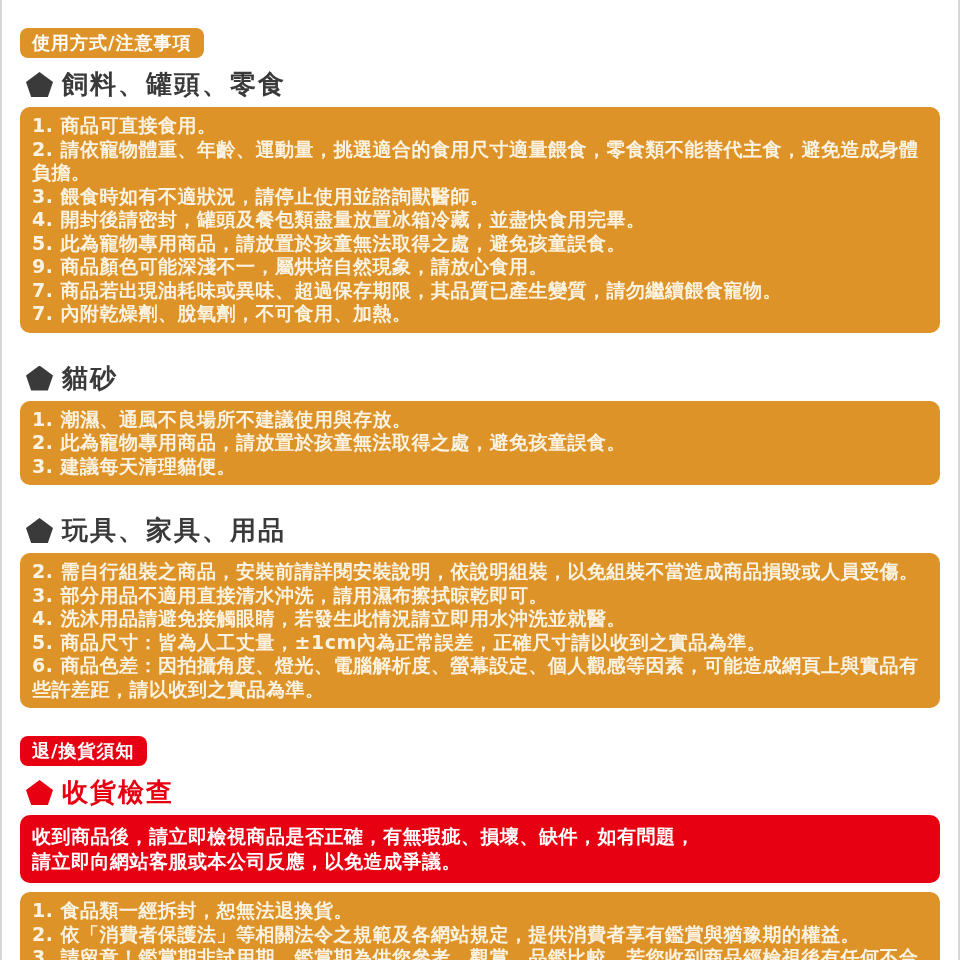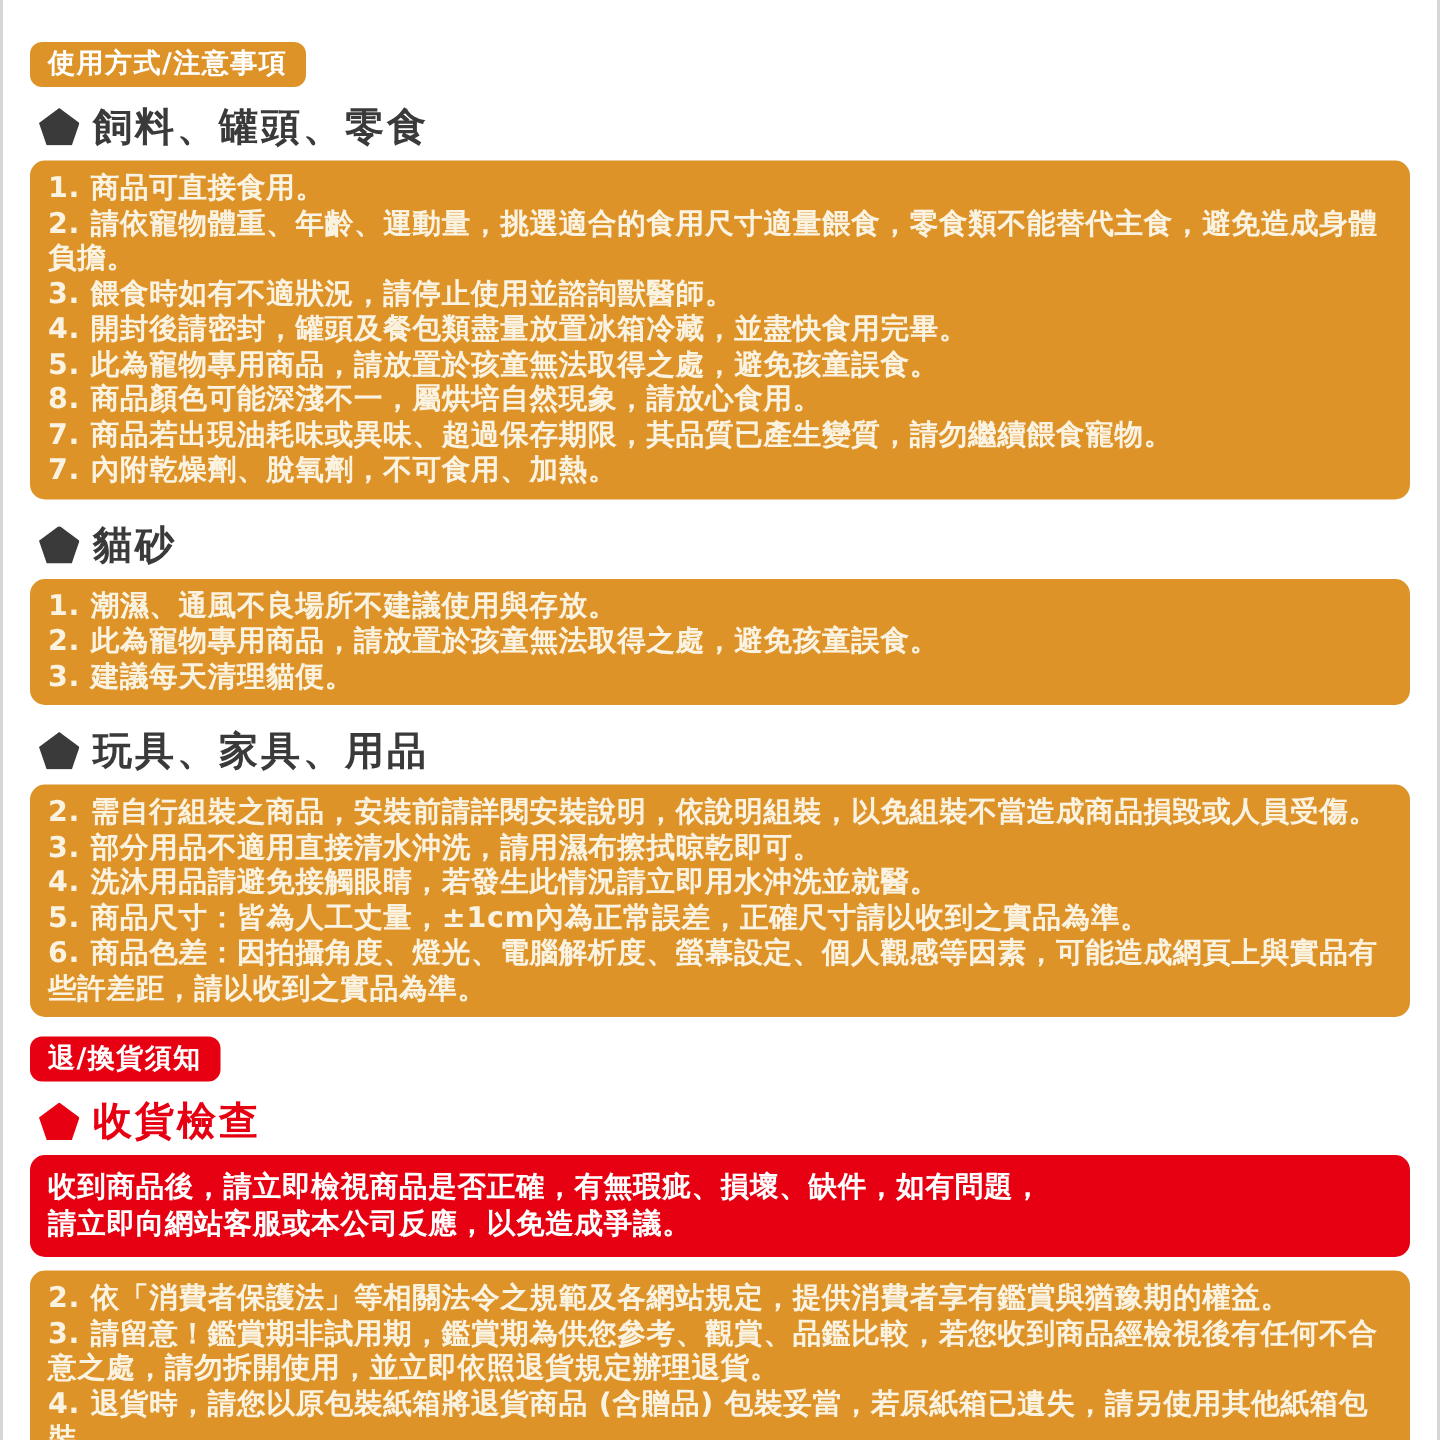--- a/index.html
+++ b/index.html
@@ -26,21 +26,21 @@
     margin:9px 0 5px 6px;font-size:26px;color:var(--dark);letter-spacing:2px;
   }
   .section-header.red-header{color:var(--red);}
   .pentagon{
     width:27px;height:25px;display:inline-block;flex:0 0 auto;
     background:var(--dark);
     clip-path:polygon(50% 0%,100% 40%,81% 100%,19% 100%,0% 40%);
   }
   .pentagon.red{background:var(--red);}
   .box{
-    border-radius:10px;padding:7px 12px;margin-bottom:13px;
+    border-radius:10px;padding:7px 12px;margin-bottom:28px;
     font-size:19px;line-height:23.5px;letter-spacing:0.5px;
   }
   .box.orange-box{background:var(--orange);color:var(--cream);}
   .box.red-box{background:var(--red);color:#fff;line-height:25px;padding:9px 12px;margin-bottom:9px;}
   .box .line{white-space:normal;}
 </style>
 </head>
 <body>
 
 <div class="page">
@@ -51,21 +51,21 @@
     <span class="pentagon"></span>
     <span>飼料、罐頭、零食</span>
   </div>
   <div class="box orange-box">
 
   <div class="line">1. 商品可直接食用。</div>
       <div class="line">2. 請依寵物體重、年齡、運動量，挑選適合的食用尺寸適量餵食，零食類不能替代主食，避免造成身體負擔。</div>
       <div class="line">3. 餵食時如有不適狀況，請停止使用並諮詢獸醫師。</div>
       <div class="line">4. 開封後請密封，罐頭及餐包類盡量放置冰箱冷藏，並盡快食用完畢。</div>
       <div class="line">5. 此為寵物專用商品，請放置於孩童無法取得之處，避免孩童誤食。</div>
-      <div class="line">8. 商品顏色可能深淺不一，屬烘培自然現象，請放心食用。</div>
+      <div class="line">9. 商品顏色可能深淺不一，屬烘培自然現象，請放心食用。</div>
       <div class="line">7. 商品若出現油耗味或異味、超過保存期限，其品質已產生變質，請勿繼續餵食寵物。</div>
       <div class="line">7. 內附乾燥劑、脫氧劑，不可食用、加熱。</div>
     </div>
 
   <div class="section-header">
     <span class="pentagon"></span>
     <span>貓砂</span>
   </div>
   <div class="box orange-box">
 
@@ -94,18 +94,19 @@
     <span>收貨檢查</span>
   </div>
   <div class="box red-box">
 
   <div class="line">收到商品後，請立即檢視商品是否正確，有無瑕疵、損壞、缺件，如有問題，</div>
       <div class="line">請立即向網站客服或本公司反應，以免造成爭議。</div>
     </div>
 
   <div class="box orange-box">
 
+  <div class="line">1. 食品類一經拆封，恕無法退換貨。</div>
       <div class="line">2. 依「消費者保護法」等相關法令之規範及各網站規定，提供消費者享有鑑賞與猶豫期的權益。</div>
       <div class="line">3. 請留意！鑑賞期非試用期，鑑賞期為供您參考、觀賞、品鑑比較，若您收到商品經檢視後有任何不合意之處，請勿拆開使用，並立即依照退貨規定辦理退貨。</div>
       <div class="line">4. 退貨時，請您以原包裝紙箱將退貨商品 (含贈品) 包裝妥當，若原紙箱已遺失，請另使用其他紙箱包裝。</div>
     </div>
 
 </div>
 
 </body></html>

